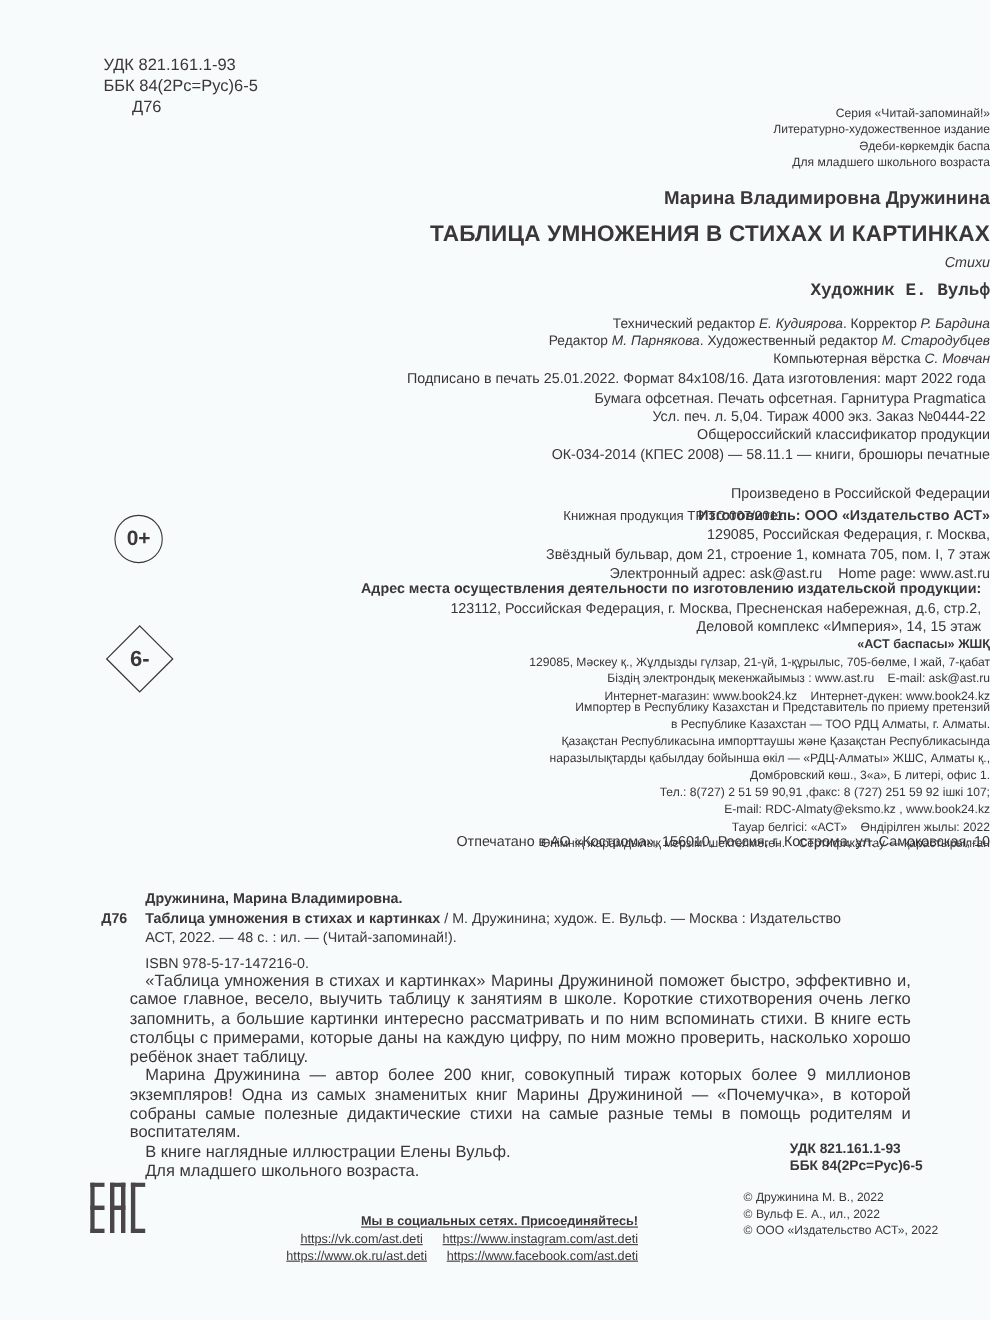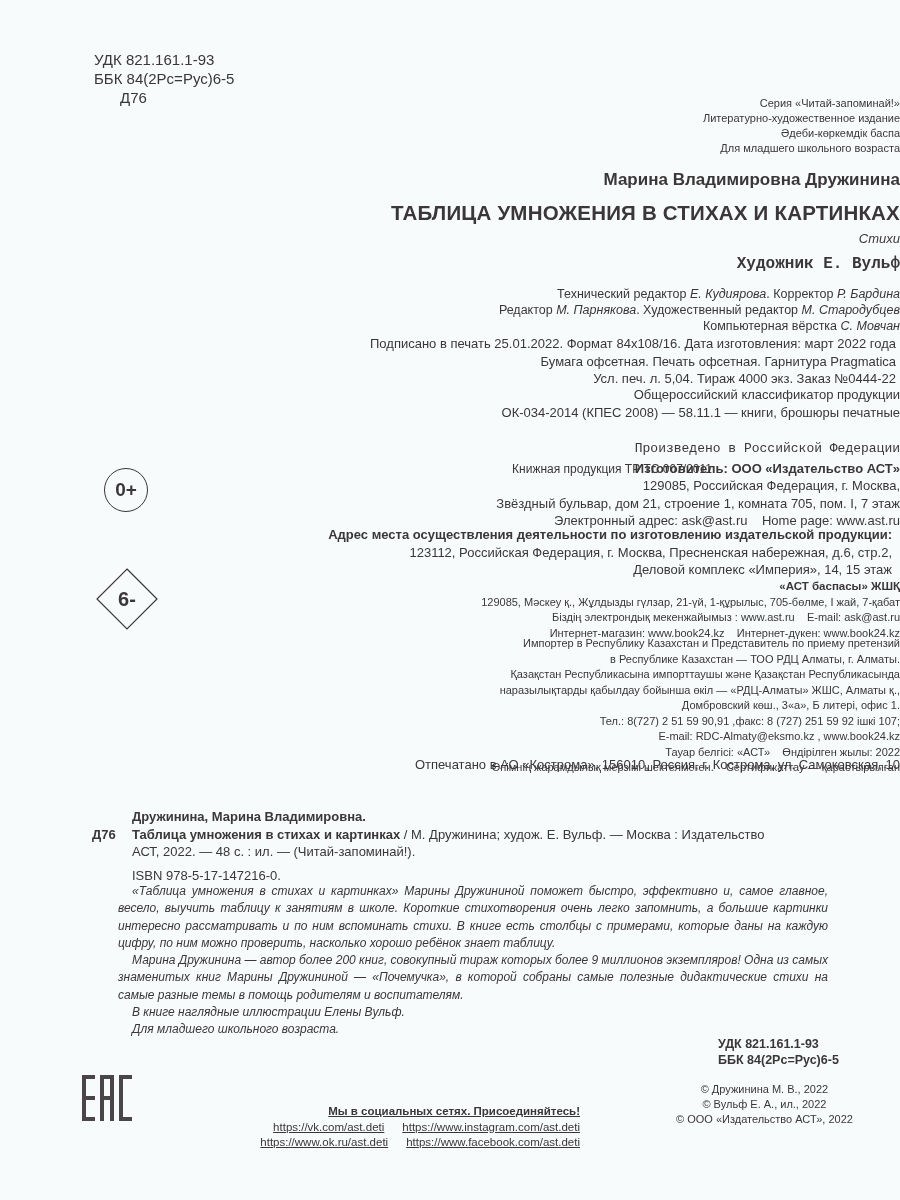--- a/index.html
+++ b/index.html
@@ -17,21 +17,21 @@
   .series { left: 0; width: 900px; top: 96px; font-size: 11px; line-height: 15px; }
   .author { left: 0; width: 900px; top: 170px; font-size: 17px; font-weight: bold; }
   .title { left: 0; width: 900px; top: 201px; font-size: 20.5px; font-weight: bold; letter-spacing: 0.2px; }
   .subtitle { left: 0; width: 900px; top: 231px; font-size: 13px; font-style: italic; }
   .artist { left: 0; width: 900px; top: 255px; font-size: 16px; font-weight: bold; font-family: Liberation Mono, monospace; }
   .credits { left: 0; width: 900px; top: 286px; font-size: 12.5px; line-height: 16px; }
   .credits i { font-style: italic; }
   .print { left: 0; width: 896px; top: 335px; font-size: 13px; line-height: 17.5px; }
   .classif { left: 0; width: 900px; top: 386px; font-size: 13px; line-height: 17.5px; }
   .prod { left: 0; width: 712px; top: 422px; font-size: 12px; margin-top: 40px; }
-  .made { left: 0; width: 900px; top: 441px; font-size: 13px; font-family: Liberation Mono, monospace; }
+  .made { left: 0; width: 900px; top: 441px; font-size: 13px; }
   .maker { left: 0; width: 900px; top: 460px; font-size: 13px; line-height: 17.3px; }
   .maker .b { font-weight: bold; }
   .addr { left: 0; width: 892px; top: 526px; font-size: 13px; line-height: 17.5px; }
   .addr .b { font-weight: bold; }
   .kz { left: 0; width: 900px; top: 579px; font-size: 11px; line-height: 15.5px; }
   .kz .b { font-weight: bold; font-size: 11.5px; }
   .kz2 { left: 0; width: 900px; top: 636px; font-size: 11px; line-height: 15.5px; }
   .printed { left: 0; width: 900px; top: 757px; font-size: 13px; }
   .badge-0 {
     left: 104px; top: 468px; width: 42px; height: 42px; border: 1.3px solid #3b3637;
@@ -41,24 +41,24 @@
   .badge-6 { left: 96px; top: 568px; width: 62px; height: 62px; }
   .badge-6 svg { position: absolute; left: 0; top: 0; }
   .badge-6 span { position: absolute; left: 0; top: 0; width: 62px; height: 62px; display:flex; align-items:center; justify-content:center; font-size: 20px; font-weight: bold; }
   .bib { left: 92px; top: 808px; width: 750px; font-size: 13px; line-height: 17.5px; }
   .bib .head { padding-left: 40px; font-weight: bold; }
   .bib .d76 { position: absolute; left: 0; top: 18px; font-weight: bold; }
   .bib .row2 { padding-left: 40px; }
   .bib .row2 b { font-weight: bold; }
   .bib .row3 { padding-left: 40px; }
   .bib .isbn { padding-left: 40px; margin-top: 6px; }
-  .anno { left: 118px; top: 883px; width: 710px; font-size: 12px; line-height: 17.3px; text-align: justify; font-style: italic; }
+  .anno { left: 118px; top: 883px; width: 710px; font-size: 15px; line-height: 17.3px; text-align: justify; }
   .anno p { margin: 0; text-indent: 14px; }
   .udk-bot { left: 718px; top: 1036px; font-size: 12.5px; line-height: 16px; font-weight: bold; }
-  .copy { left: 676px; top: 1082px; font-size: 11px; line-height: 15px; text-align: center; }
+  .copy { left: 676px; top: 1082px; font-size: 11px; line-height: 15px; }
   .eac { left: 82px; top: 1075px; width: 52px; height: 46px; }
   .social { left: 200px; top: 1104px; width: 380px; font-size: 11.5px; line-height: 15.5px; text-decoration: underline; }
   .social .b { font-weight: bold; }
   .social a { color: #3b3637; text-decoration: none; }
   .gap { display: inline-block; width: 18px; }
 </style>
 </head>
 <body>
 
 <div class="abs udk-top">

